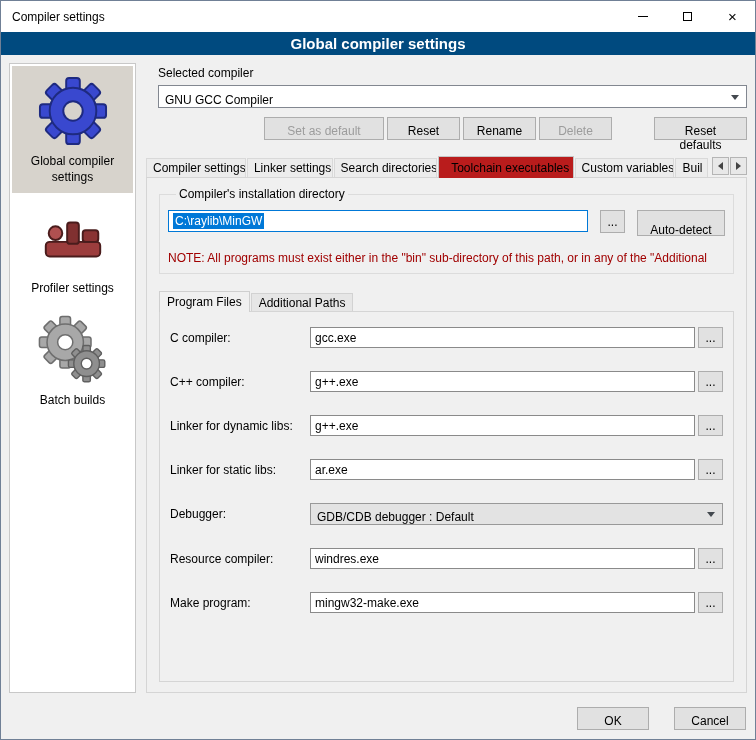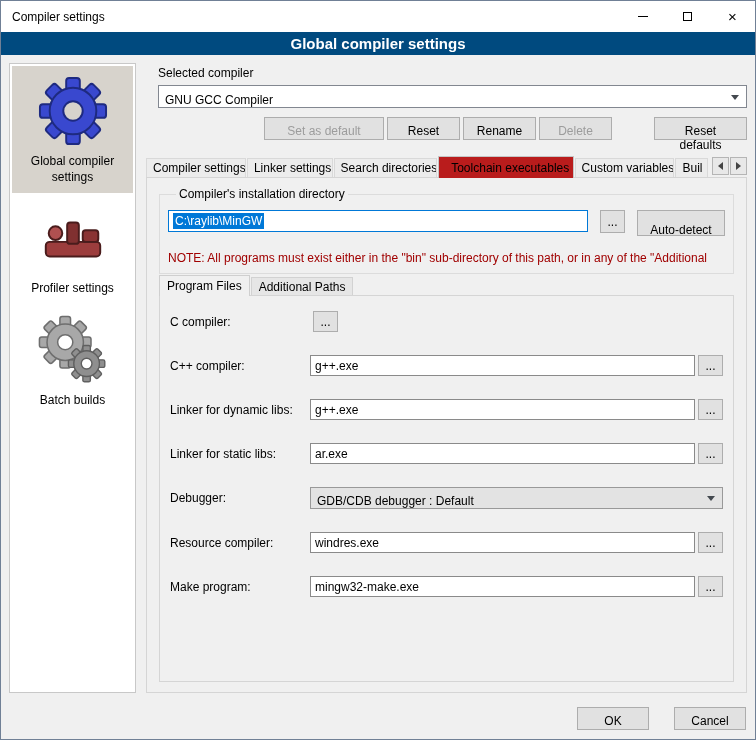--- a/index.html
+++ b/index.html
@@ -46,21 +46,21 @@
   .groupbox{position:relative;border:1px solid #dcdcdc;padding:15px 8px 6px;margin-top:4px}
   .legend{position:absolute;top:-8px;left:16px;background:#f0f0f0;padding:0 3px}
   .dir-row{display:flex;gap:12px;align-items:flex-start}
   .textbox{height:22px;border:1px solid #8a8a8a;background:#fff;font:inherit;padding:0 4px;display:flex;align-items:center;outline:none}
   .dir-input{flex:1;border-color:#0078d7}
   .sel{background:#0078d7;color:#fff;padding:1px 2px}
   .btn.small{width:25px;padding:0;flex:0 0 auto}
   .btn-autodetect{width:88px;flex:0 0 auto;padding:12px}
   .note{color:#a00000;margin:15px 0 2px;white-space:nowrap;overflow:hidden}
   
-  .subtabs{display:flex;align-items:flex-end;margin-top:0;height:21px}
+  .subtabs{display:flex;align-items:flex-end;margin-top:16px;height:21px}
   .subtab{height:18px;display:flex;align-items:center;padding:0 7px;background:#e6e6e6;border:1px solid #d2d2d2;border-bottom:0;margin-right:1px;cursor:default}
   .subtab.active{height:21px;background:#f0f0f0;border-color:#cfcfcf;margin-bottom:-1px;z-index:2;position:relative}
   .sub-panel{flex:1;border:1px solid #d5d5d5;background:#f0f0f0;padding:15px 10px 10px}
   .field-row{display:flex;align-items:center;margin-bottom:23px}
   .field-row label{width:140px;flex:0 0 auto}
   input.textbox{flex:1;height:21px}
   .field-row .btn.small{margin-left:3px;height:21px}
   .field-row .combo{flex:1;height:22px}
   
   .footer{flex:0 0 auto;display:flex;justify-content:flex-end;gap:25px;padding:8px 9px 9px}
@@ -203,20 +203,21 @@
             </div>
           <div class="subtab">
               <span>Additional Paths</span>
             </div>
         </div>
 
         <div class="sub-panel">
 
           <div class="field-row">
             <label>C compiler:</label>
+            <input class="textbox" value="gcc.exe" style="">
             <button class="btn small">...</button>
           </div>
 
           <div class="field-row">
             <label>C++ compiler:</label>
             <input class="textbox" value="g++.exe" style="">
             <button class="btn small">...</button>
           </div>
 
           <div class="field-row">

